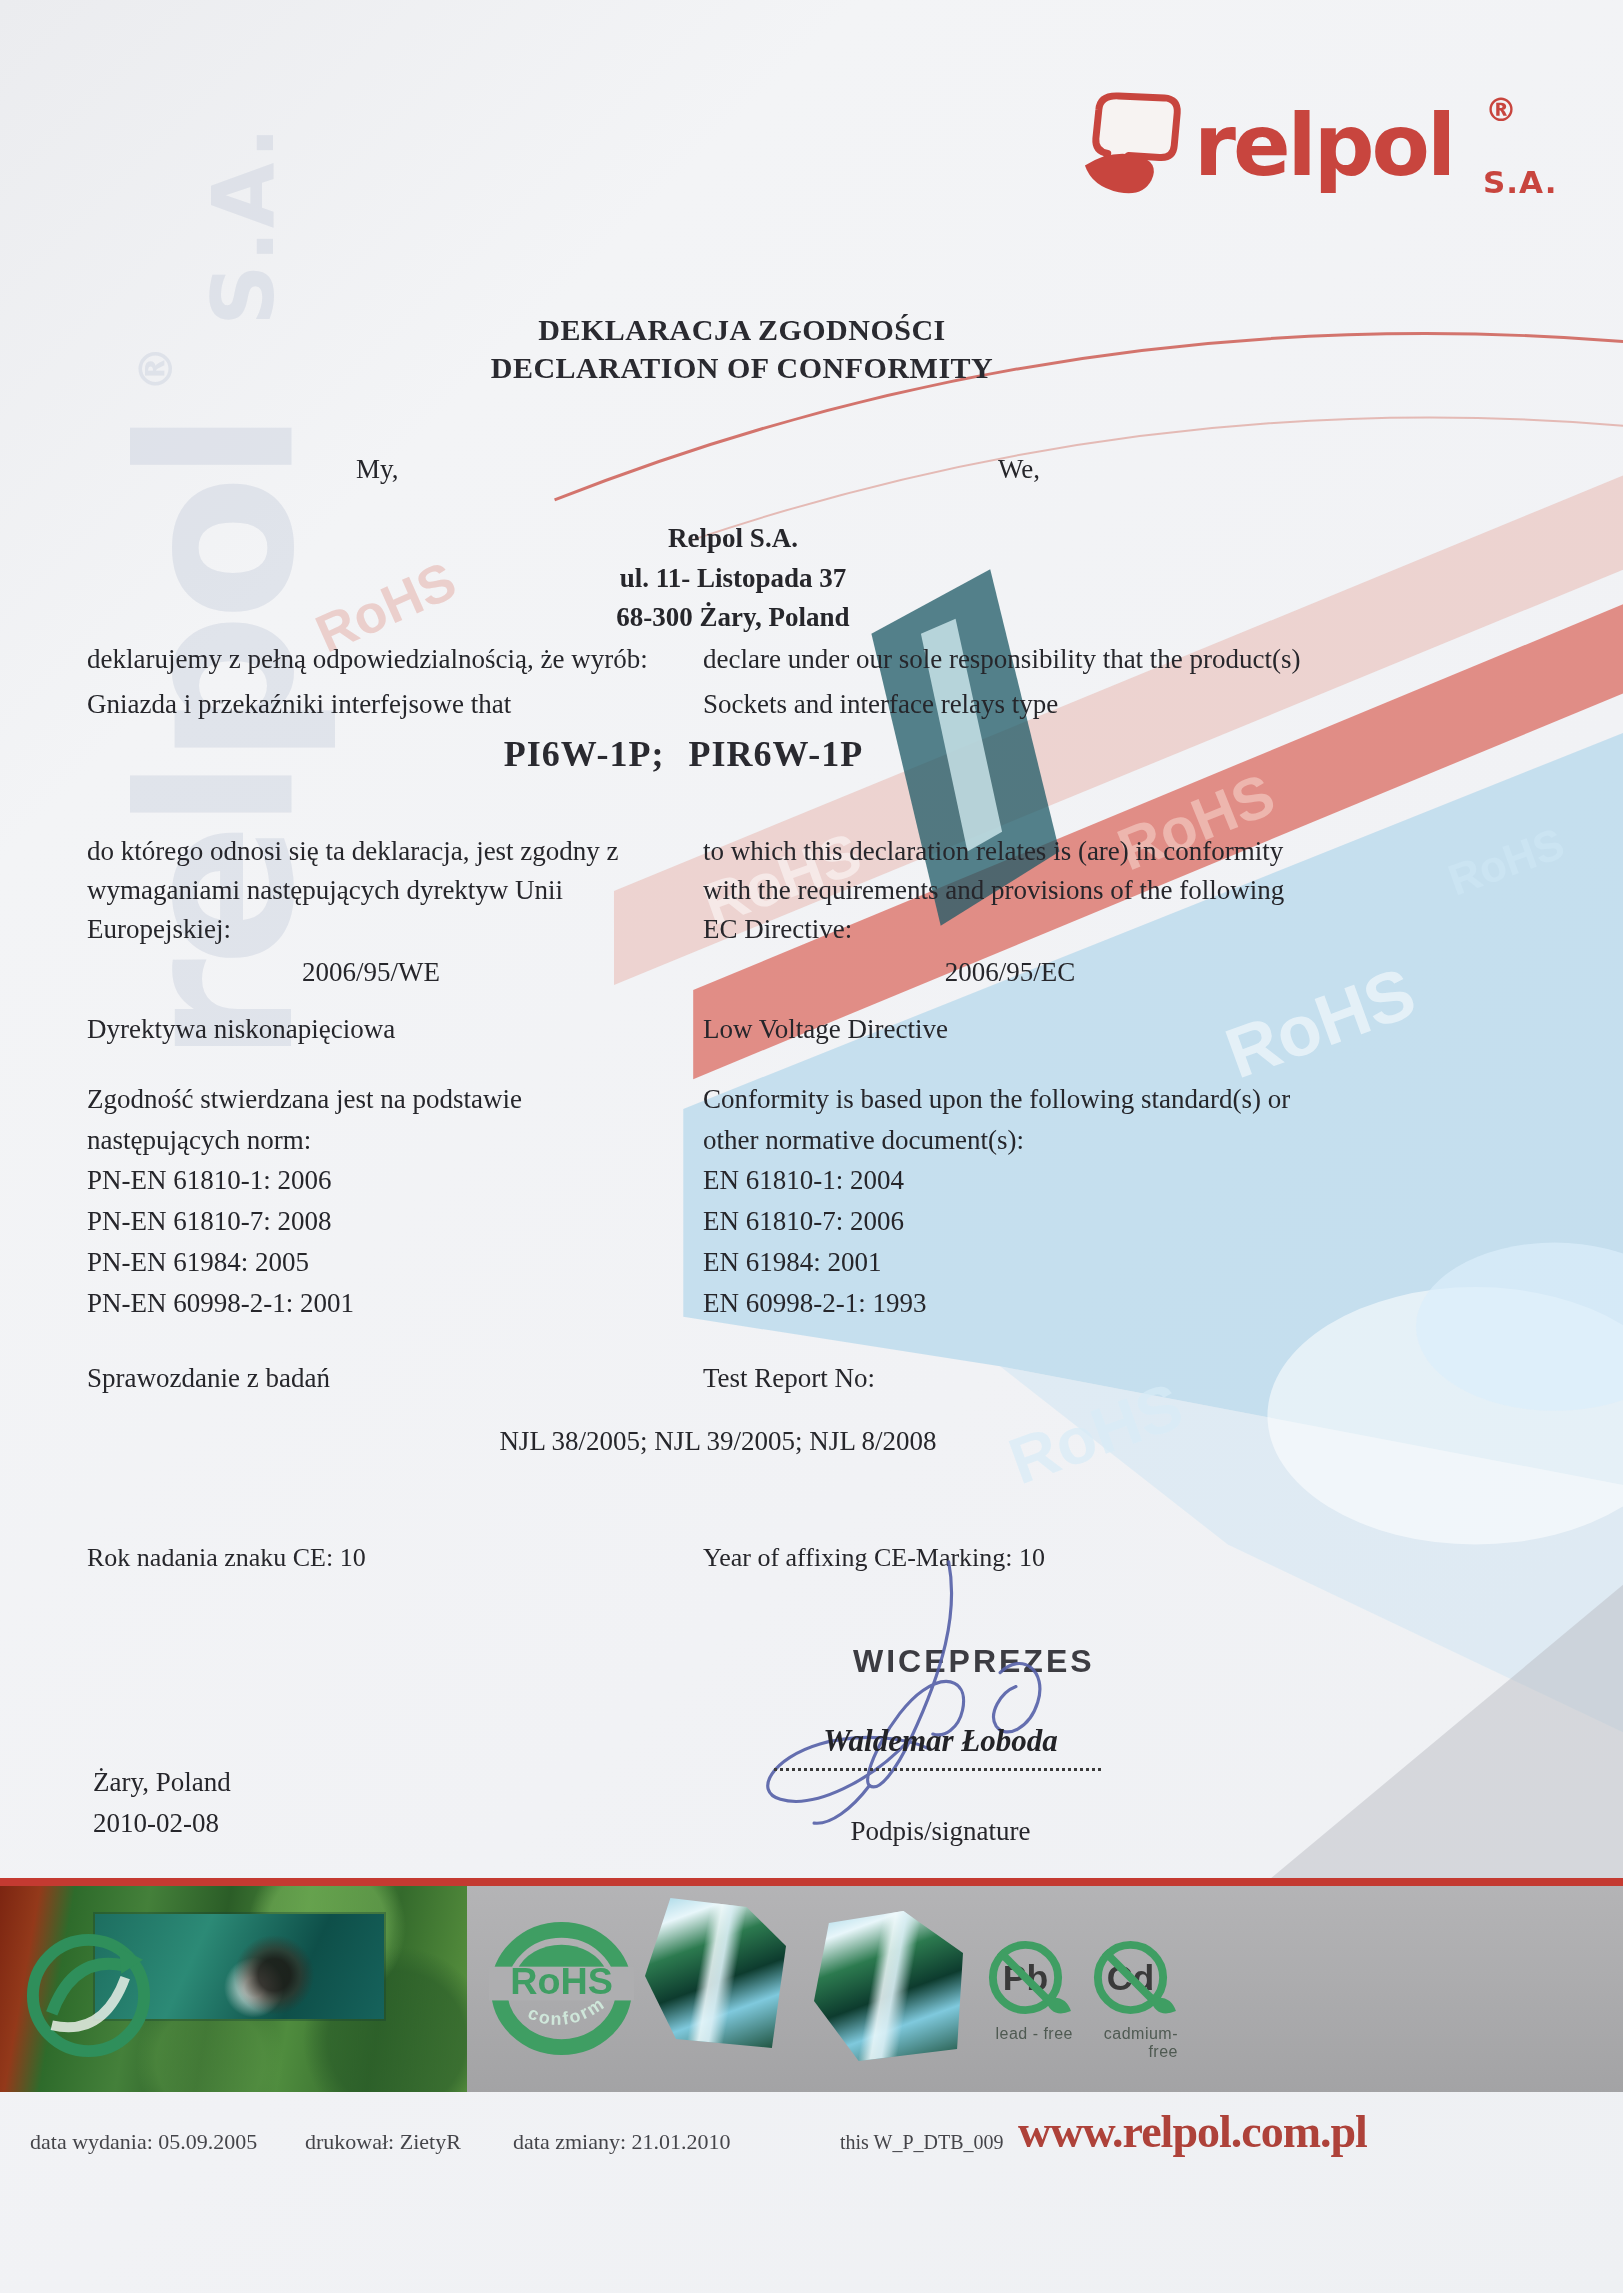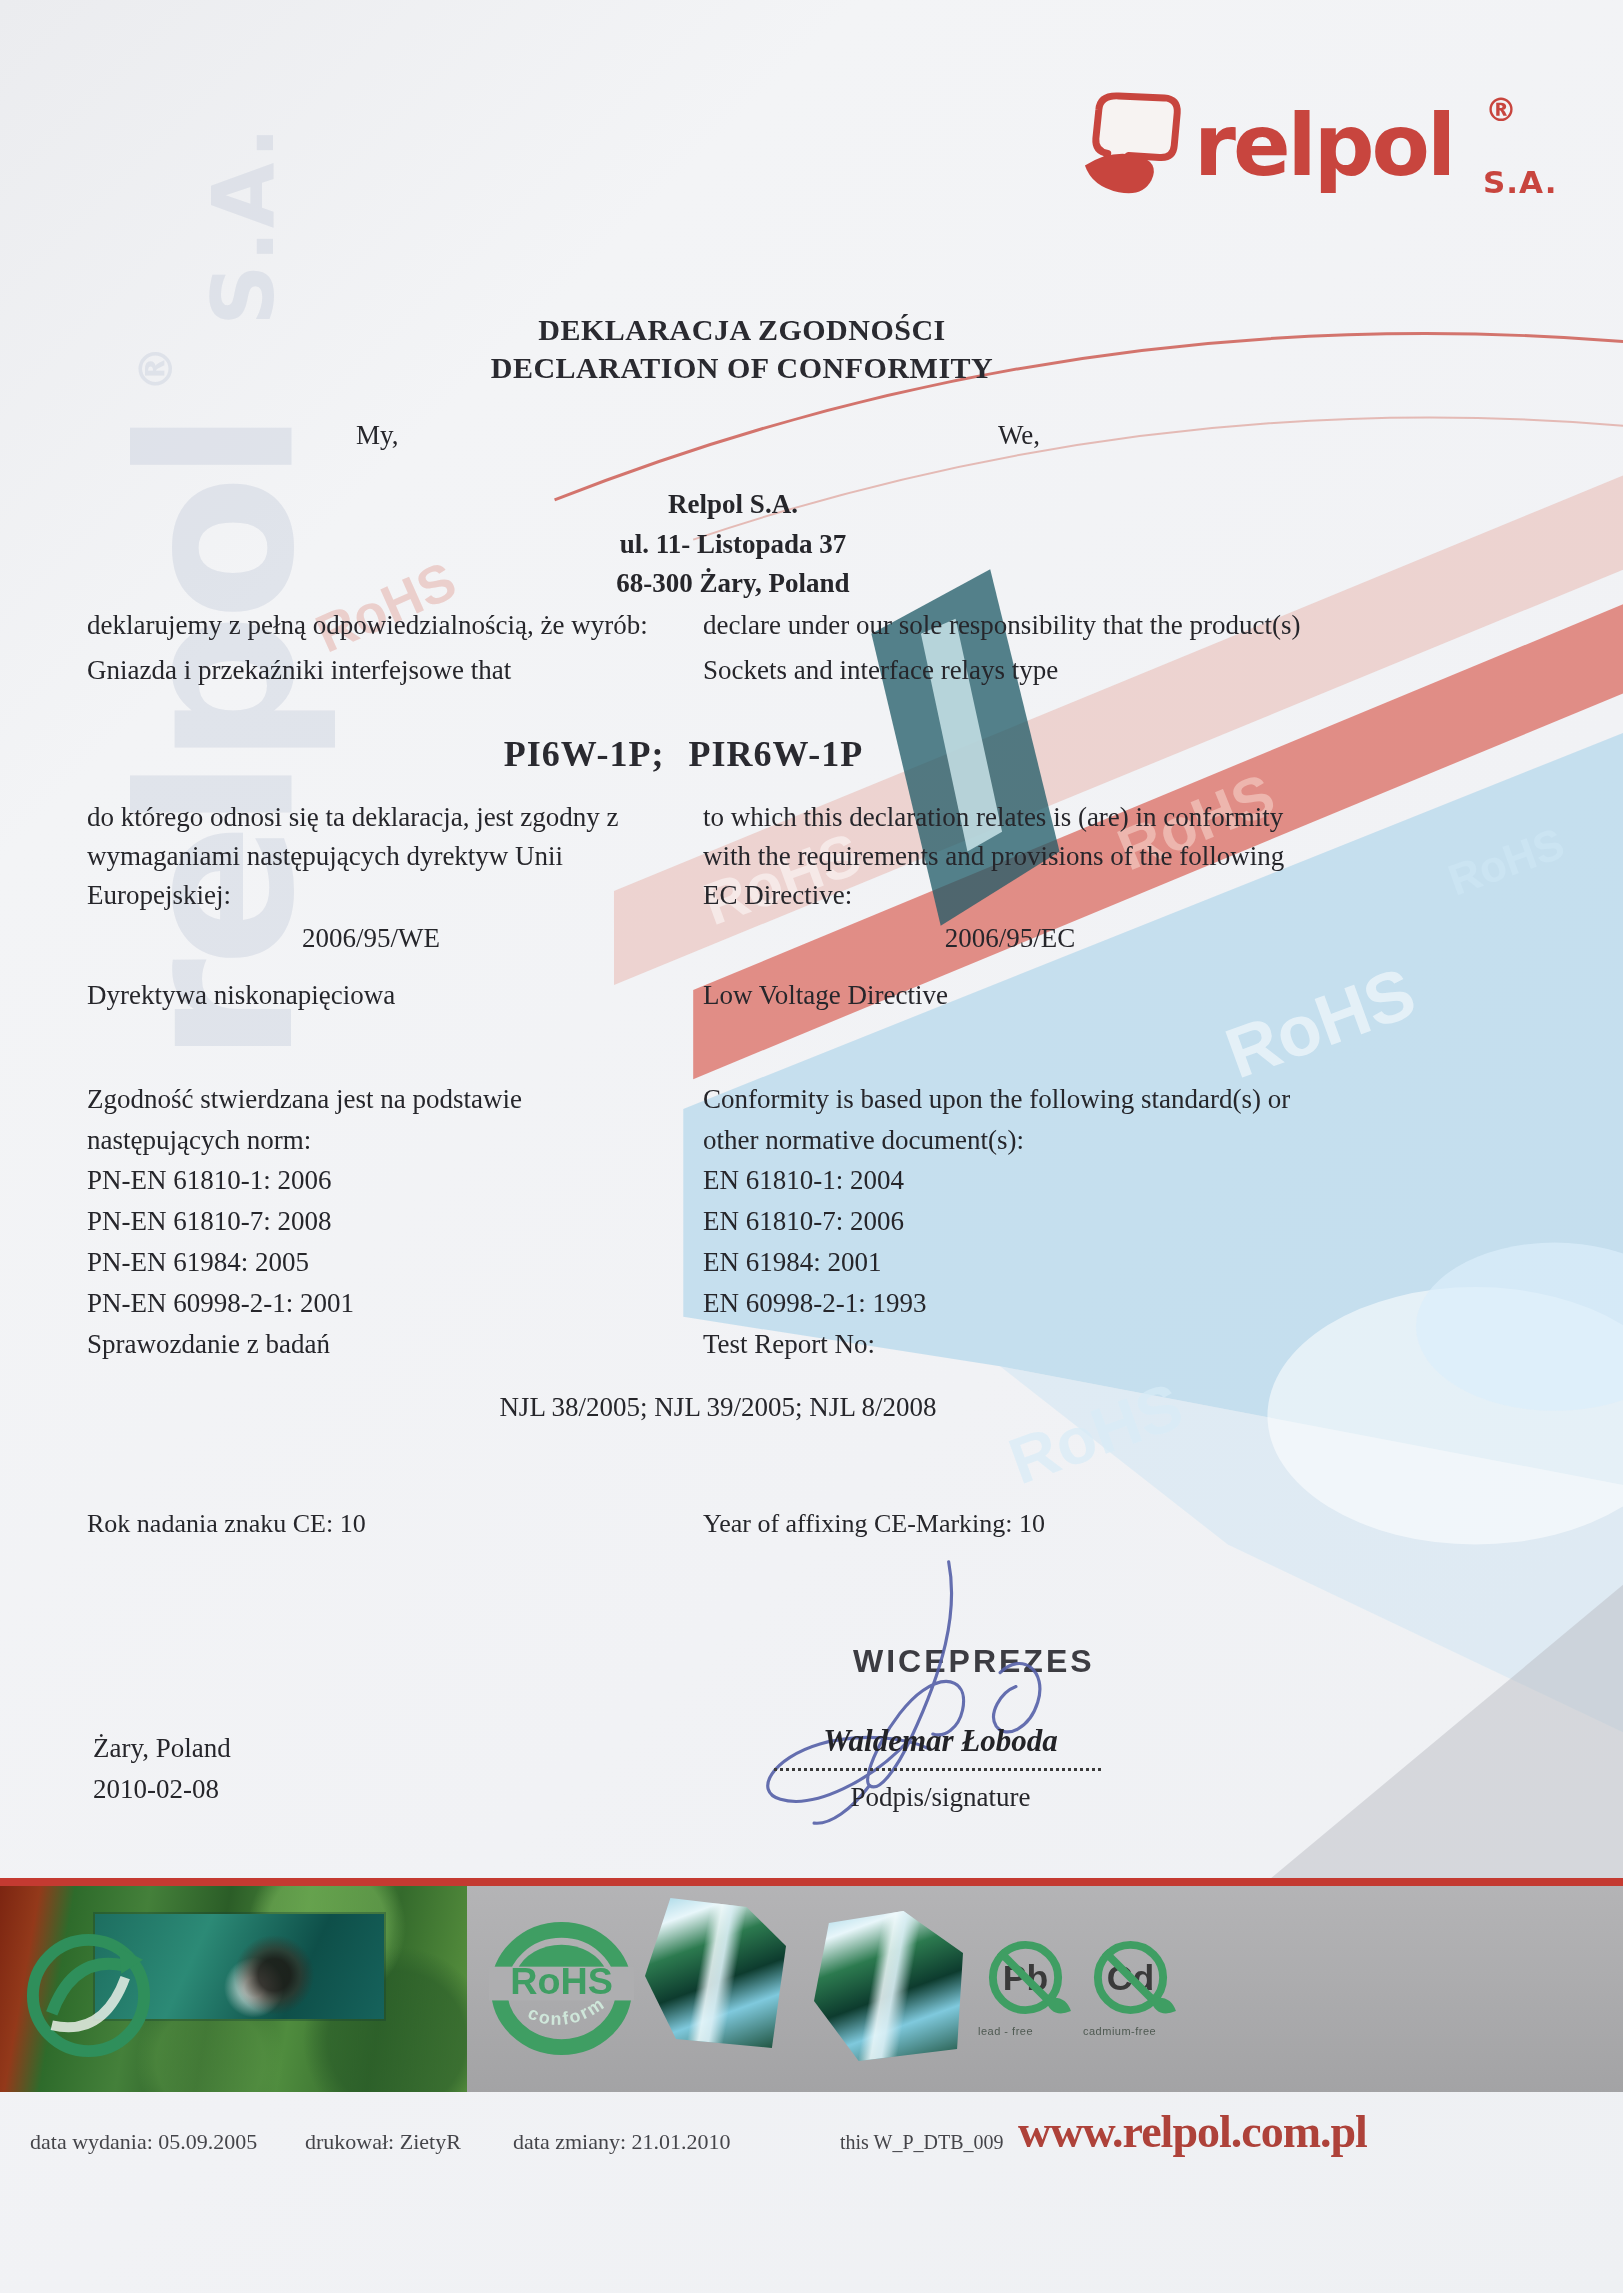--- a/index.html
+++ b/index.html
@@ -2,21 +2,21 @@
 <html><head>
 <meta charset="utf-8">
 <style>
   html,body{margin:0;padding:0;background:#d8d9dc;}
   .page{
     position:relative;width:1624px;height:2294px;overflow:hidden;
     background:linear-gradient(135deg,#ebecef 0%,#f3f4f6 22%,#f1f2f5 60%,#eef0f3 100%);
     font-family:"Liberation Serif",serif;color:#26262b;
   }
   .abs{position:absolute;}
-  .t{font-size:27px;line-height:1.45;color:#26262b;}
+  .t{font-size:27px;line-height:1.45;color:#26262b;margin-top:34px;}
   .bold{font-weight:bold;}
   .center{text-align:center;}
   .bg-svg{position:absolute;left:0;top:0;z-index:1;}
   .watermark{
     position:absolute;left:57px;top:1064px;width:911px;height:228px;
     transform:rotate(-90deg);transform-origin:0 0;z-index:0;
     color:rgba(198,206,219,0.42);font-family:"DejaVu Sans",sans-serif;
     font-weight:800;font-size:213px;letter-spacing:-8px;white-space:nowrap;line-height:198px;
   }
   .watermark .wm-small{font-size:85px;letter-spacing:2px;vertical-align:18px;margin-left:28px;}
@@ -27,22 +27,22 @@
   .logo-reg{font-family:"DejaVu Sans",sans-serif;font-weight:700;font-size:32px;color:#c8453e;}
   .logo-sa{font-family:"DejaVu Sans",sans-serif;font-weight:700;font-size:31px;color:#c8453e;letter-spacing:1px;}
   .title-line{font-size:30px;font-weight:bold;letter-spacing:0.5px;color:#2a2a30;}
   .product{font-size:36px;font-weight:bold;letter-spacing:1px;word-spacing:14px;color:#2a2a30;}
   .std-block{font-size:27px;line-height:41px;color:#26262b;}
   .sig-title{font-family:"Liberation Sans",sans-serif;font-weight:bold;font-size:32px;
     letter-spacing:3px;color:#3c3c42;}
   .sig-name{font-style:italic;font-weight:600;font-size:31px;color:#232327;font-family:Liberation Serif, serif;}
   .dotline{border-bottom:3px dotted #3a3a3a;height:0;}
   .strip-gray{background:linear-gradient(#b4b4b6,#a3a3a5);}
-  .badge-caption{font-family:"Liberation Sans",sans-serif;font-size:11px;color:#4f5a52;
-    letter-spacing:0.5px;text-align:left;}
+  .badge-caption{font-family:"Liberation Sans",sans-serif;font-size:16px;color:#4f5a52;
+    letter-spacing:0.5px;text-align:right;}
   .foot-small{font-size:22px;color:#45454a;}
   .foot-form{font-size:20px;color:#45454a;}
   .website{font-family:Liberation Serif, serif;font-weight:800;font-size:46px;
     color:#ae423a;letter-spacing:-1px;}
   .collage{overflow:hidden;
     background:
       radial-gradient(circle at 70% 20%, rgba(120,180,90,0.55) 0 59px, transparent 79px),
       radial-gradient(circle at 85% 75%, rgba(40,90,40,0.6) 0 69px, transparent 94px),
       radial-gradient(circle at 45% 85%, rgba(90,150,70,0.5) 0 54px, transparent 74px),
       linear-gradient(100deg,#7c2511 0%,#93391a 8%,#2e6b2b 15%,#44803a 30%,#2b5d27 46%,#4f8c3e 62%,#346a2c 80%,#5b9440 100%);}

